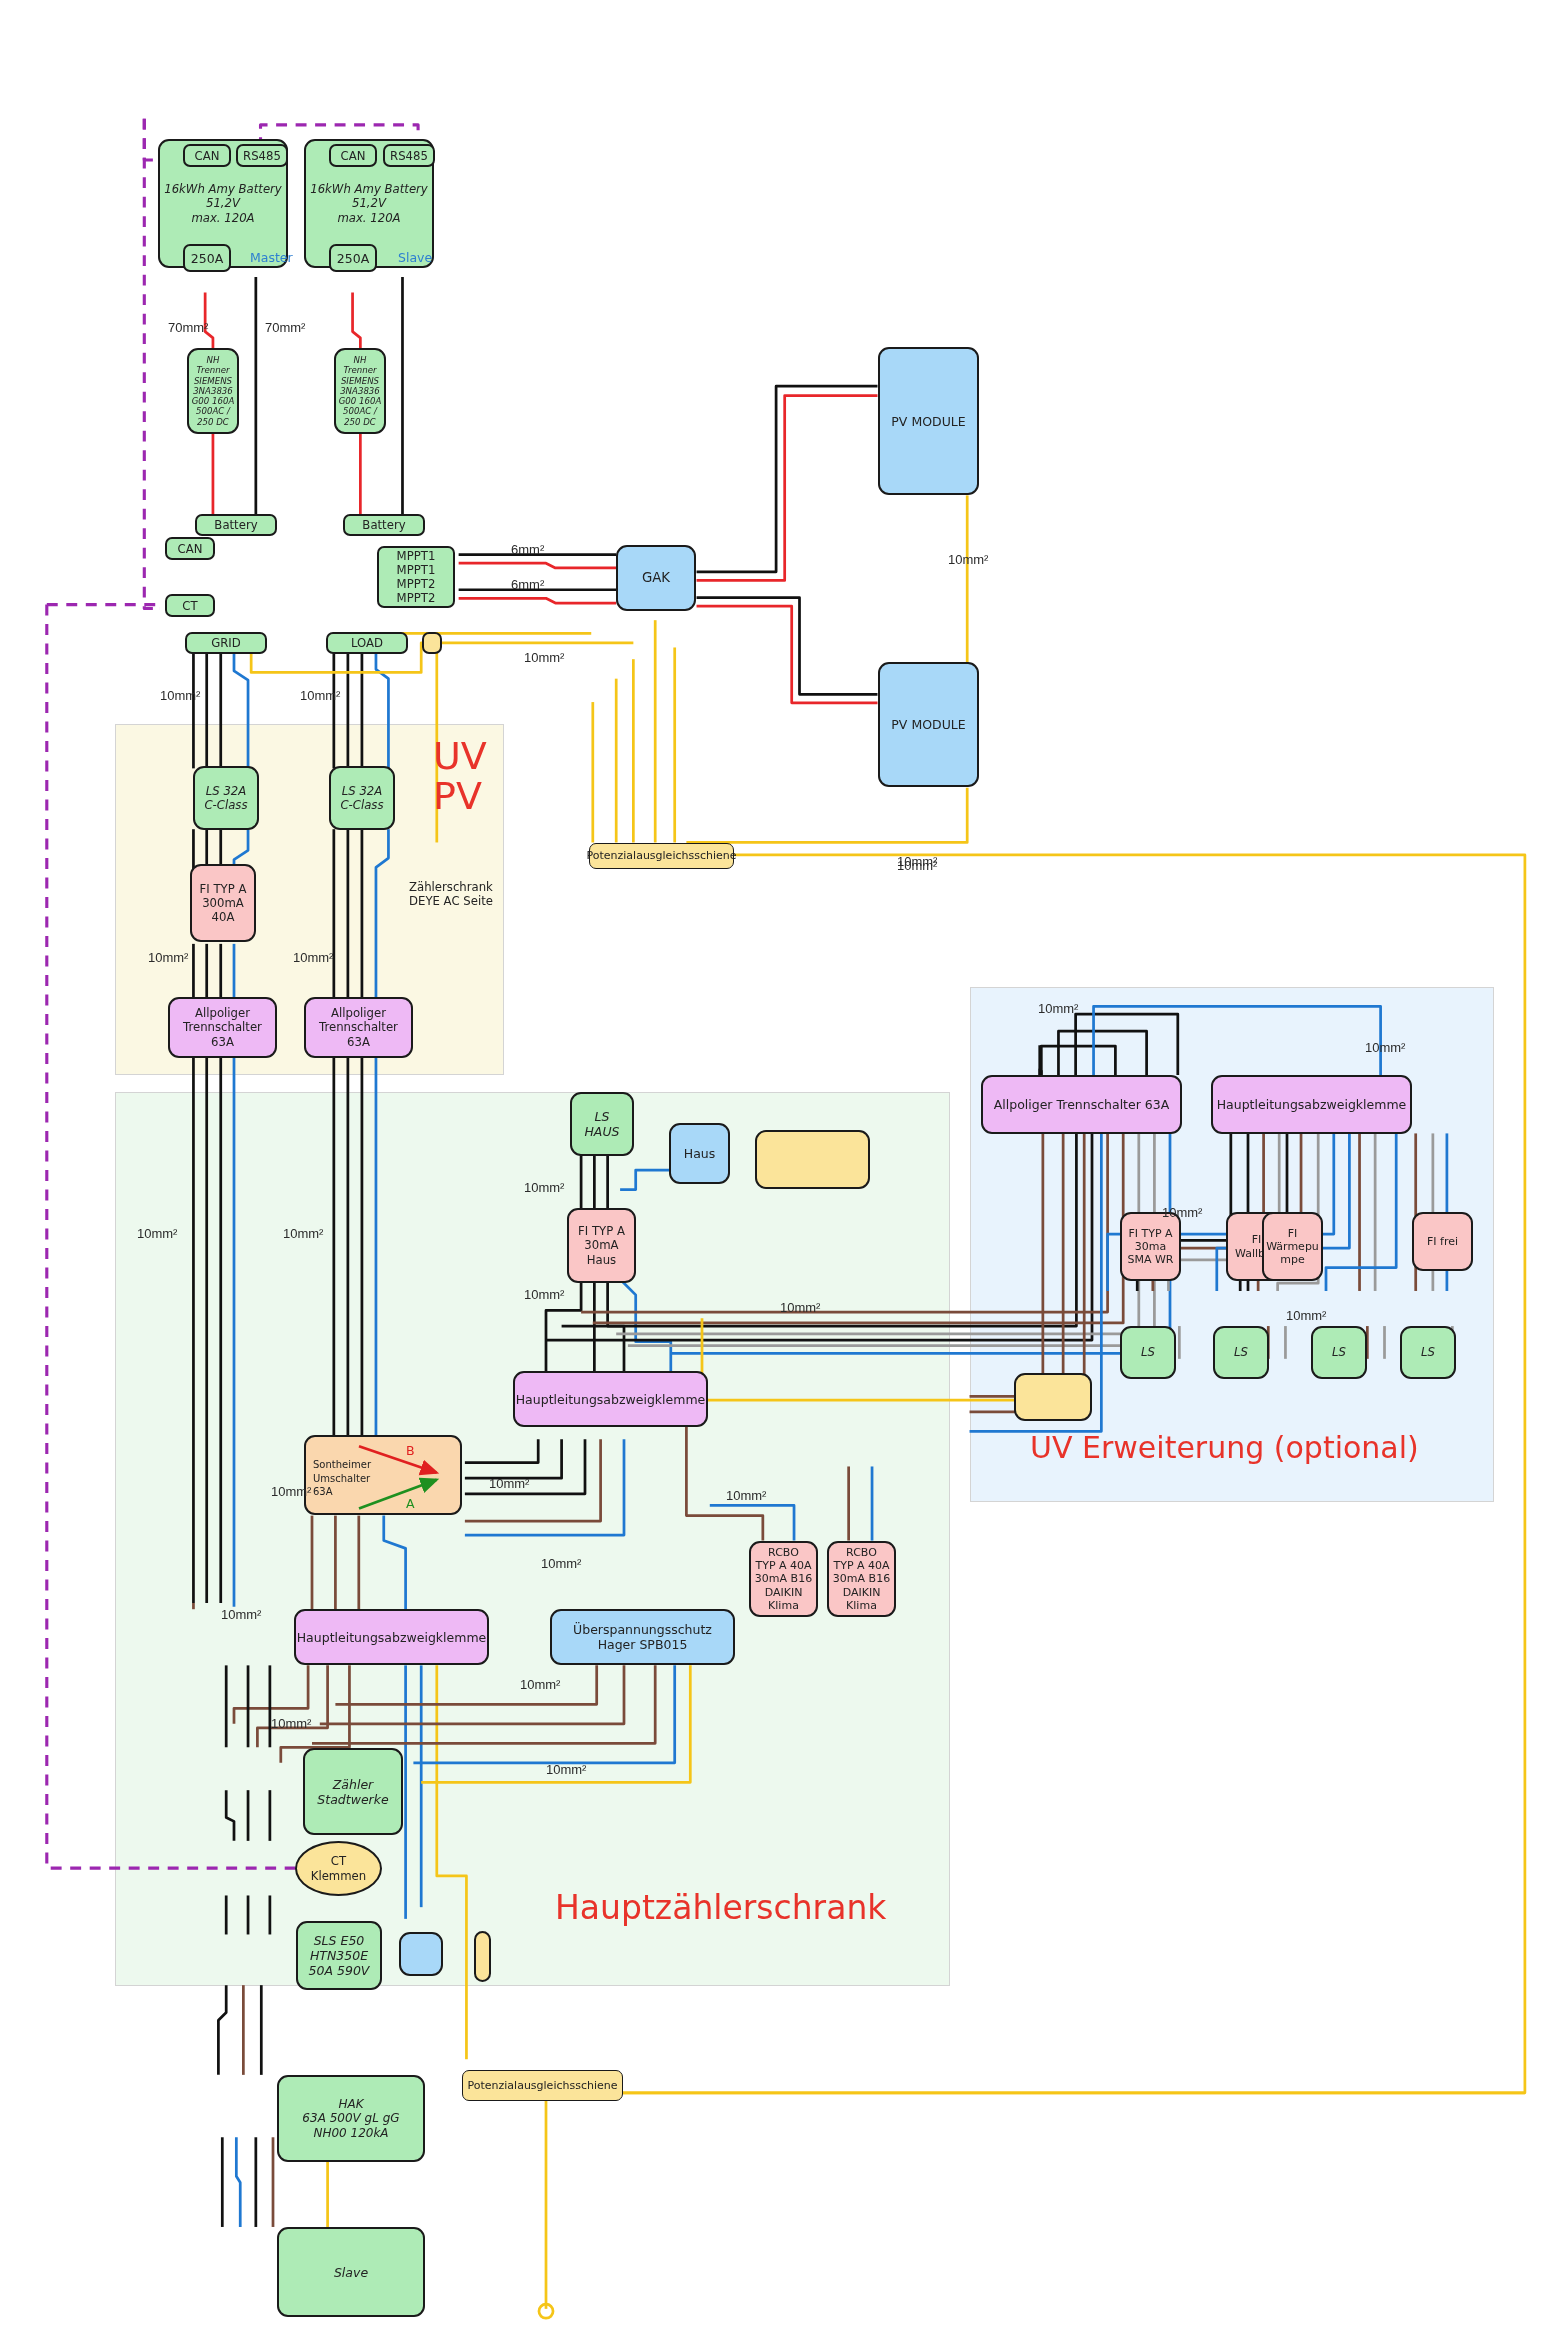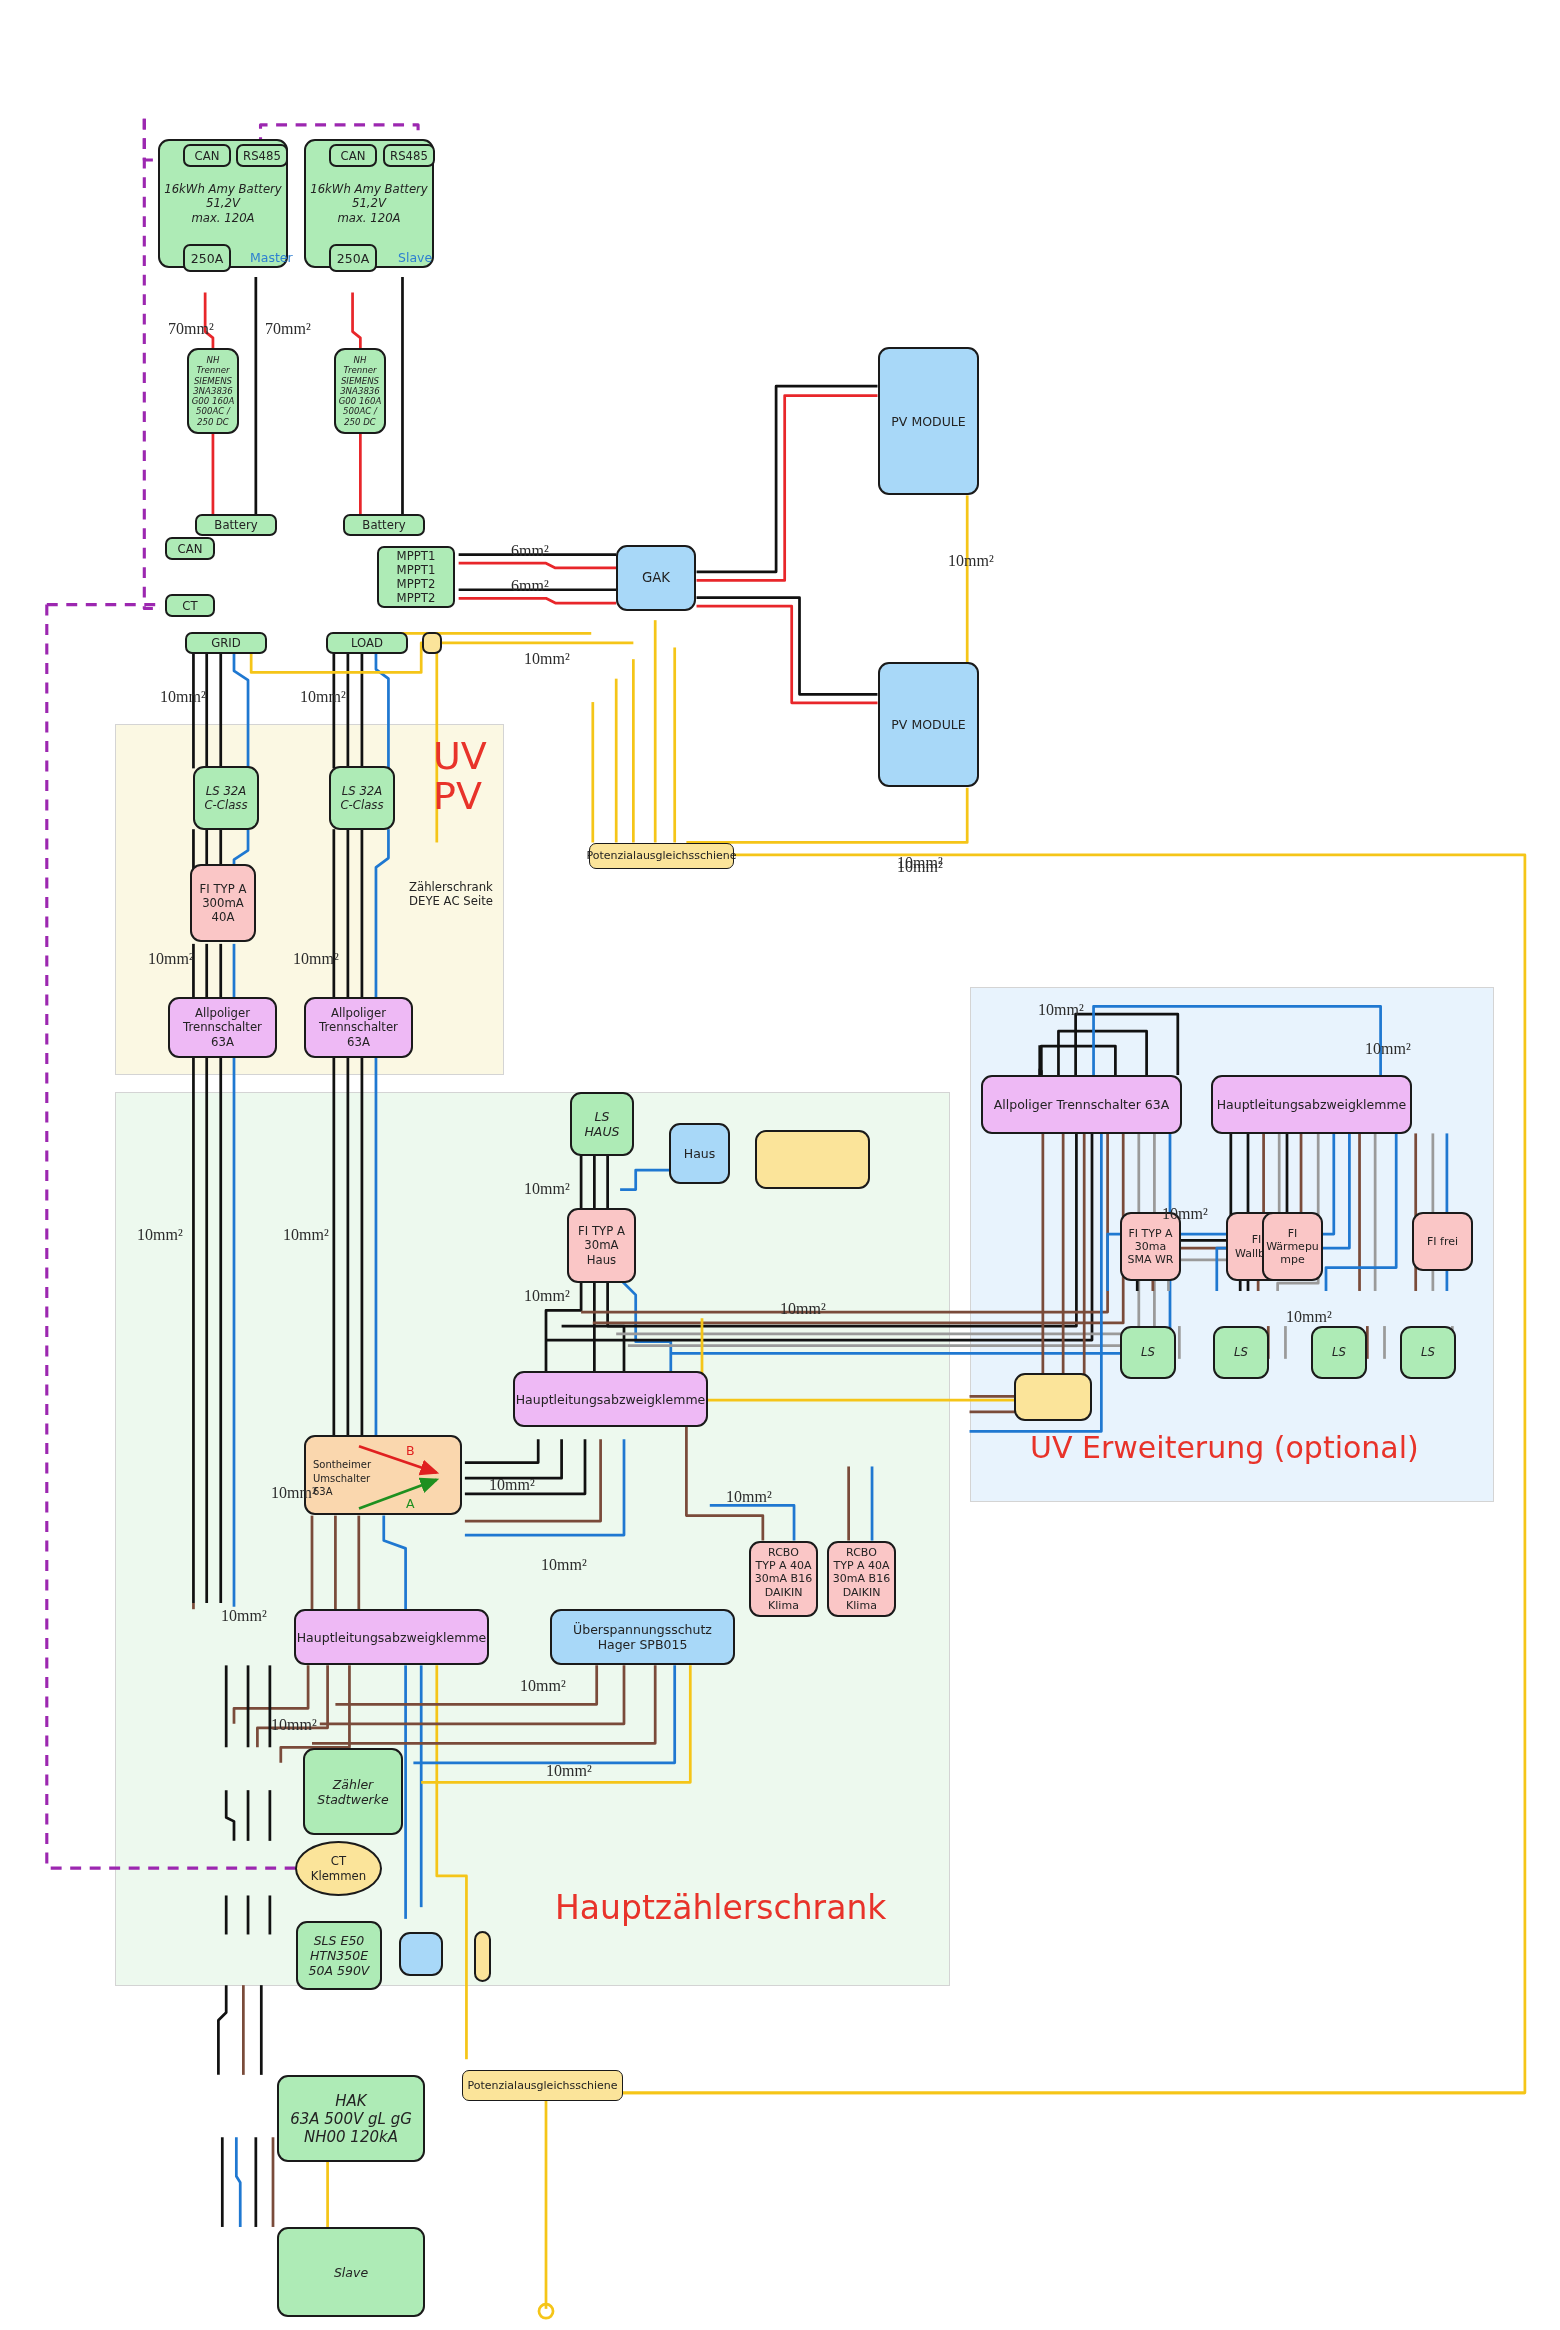--- a/index.html
+++ b/index.html
@@ -97,23 +97,23 @@
   .tag {
     position: absolute;
     font-family: "DejaVu Sans", sans-serif;
     color: #232323;
     white-space: nowrap;
   }
   .tag.blue-txt { color: #2e7fd1; }
 
   .wlabel {
     position: absolute;
-    font-size: 16px;
+    font-size: 13px;
     color: #2b2b2b;
-    font-family: Liberation Serif, serif;
+    font-family: Liberation Sans, sans-serif;
     white-space: nowrap;
   }
 </style>
 </head>
 <body>
 
 <div id="canvas">
 
 
   <div class="zone zone-uvpv" style="left:115px; top:724px;  width:389px; height:351px;"></div>
@@ -657,21 +657,21 @@
 Klemmen</span>
   </div>
   <div class="node green" style="left:296px; top:1921px; width:86px; height:69px; font-size:12.5px;">
     <span>SLS E50
 HTN350E
 50A 590V</span>
   </div>
   <div class="node blue" style="left:399px; top:1932px; width:44px; height:44px;"></div>
   <div class="node yellow" style="left:474px; top:1931px; width:17px; height:51px;"></div>
 
-  <div class="node green" style="left:277px; top:2075px; width:148px; height:87px; font-size:15px;">
+  <div class="node green" style="left:277px; top:2075px; width:148px; height:87px; font-size:12px;">
     <span>HAK
 63A 500V gL gG
 NH00 120kA</span>
   </div>
   <div class="node green" style="left:277px; top:2227px; width:148px; height:90px; font-size:12.5px;">
     <span>Slave</span>
   </div>
 
   <div class="node yellow thin" style="left:462px; top:2070px; width:161px; height:31px; font-size:11px;">
     <span>Potenzialausgleichsschiene</span>

